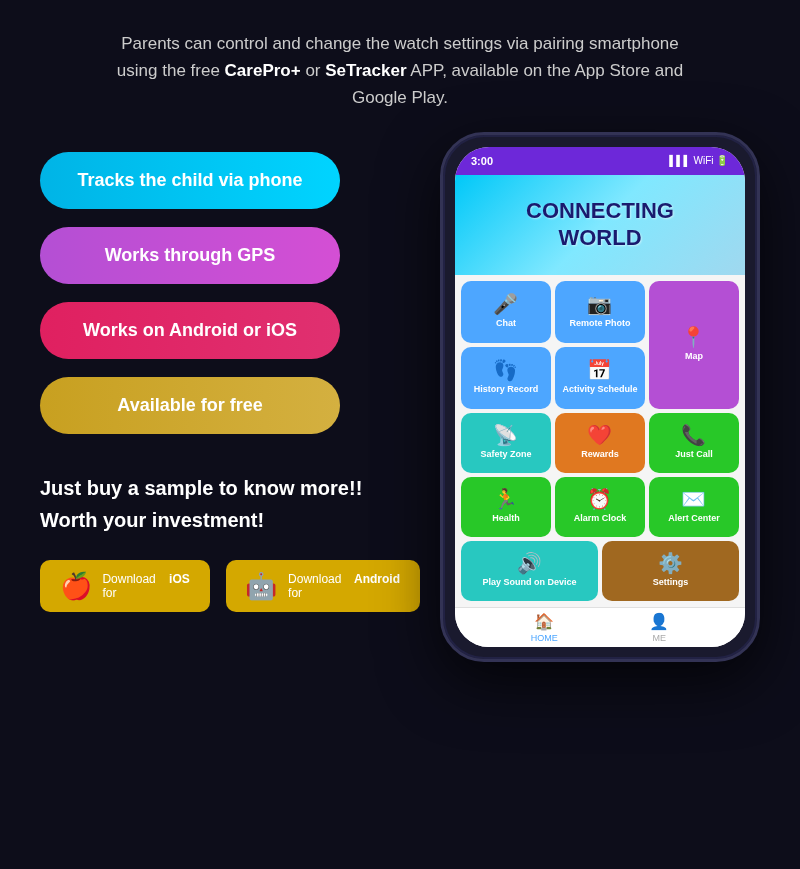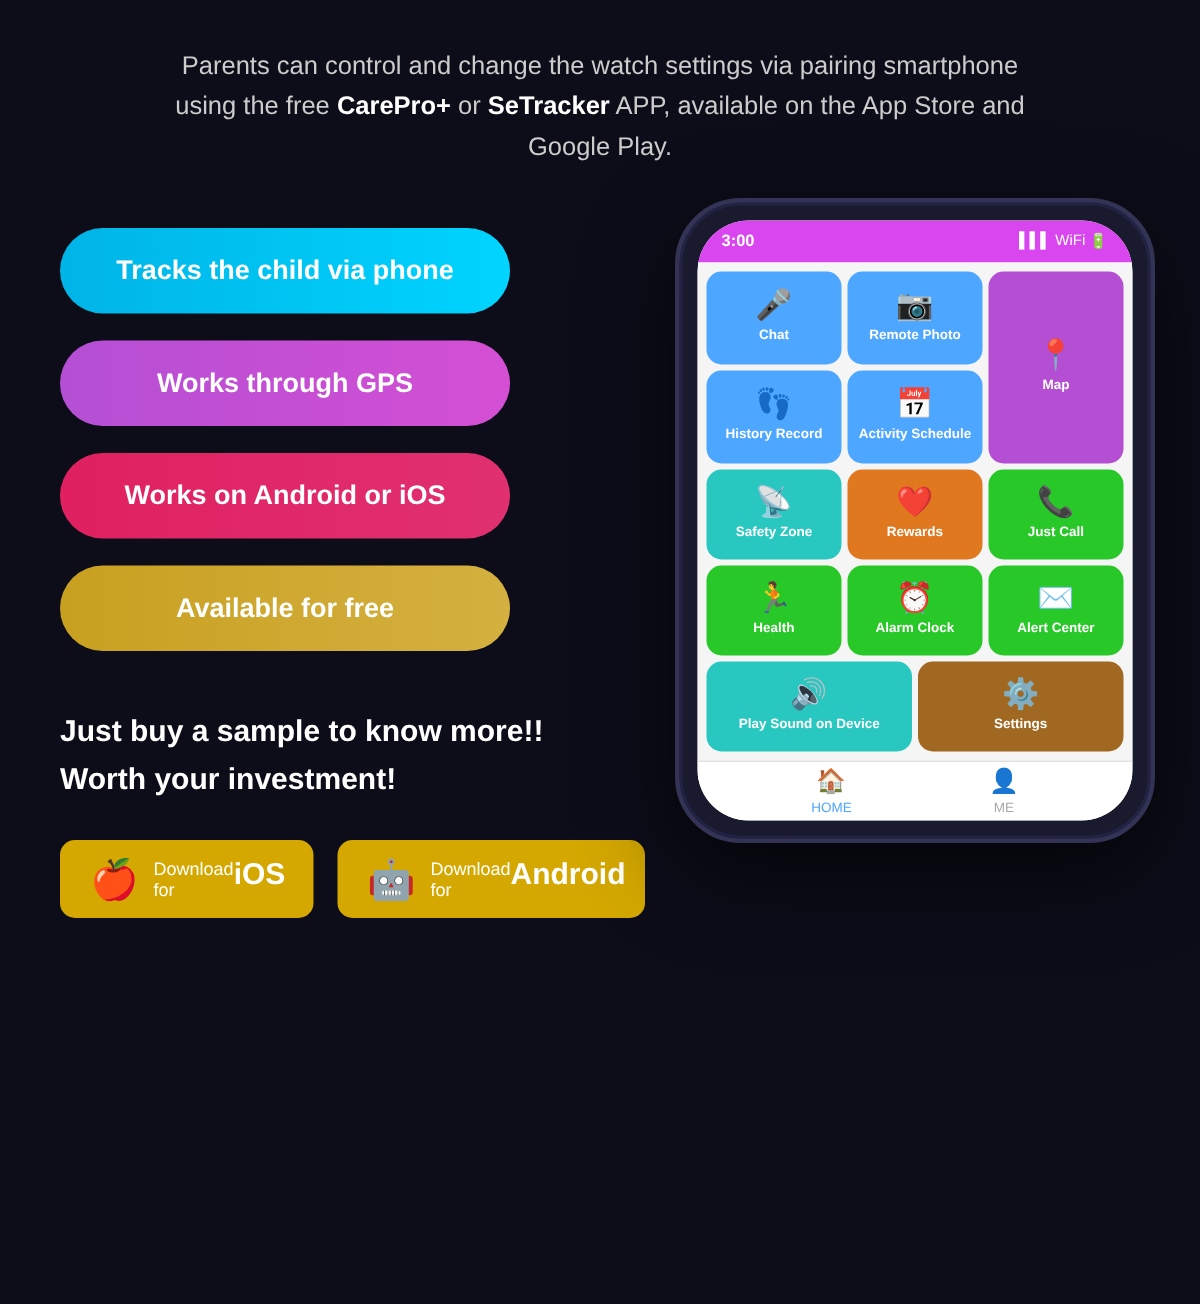--- a/index.html
+++ b/index.html
@@ -100,21 +100,21 @@
     .download-btn .btn-text {
       display: flex;
       flex-direction: row;
     }
     .download-btn .btn-text span:first-child {
       font-size: 12px;
       font-weight: 400;
       color: #fff;
     }
     .download-btn .btn-text span:last-child {
-      font-size: 20px;
+      font-size: 12px;
       font-weight: 700;
       color: #fff;
     }
     
     .phone-mockup {
       width: 320px;
       margin-left: 20px;
       margin-top: -10px;
       flex-shrink: 0;
     }
@@ -126,21 +126,21 @@
       box-shadow: 0 20px 60px rgba(0,0,0,0.7), inset 0 0 0 2px #222244;
       position: relative;
     }
     .phone-screen {
       background: #fff;
       border-radius: 34px;
       overflow: hidden;
       position: relative;
     }
     .phone-notch-bar {
-      background: #d946ef;
+      background: #6d28d9;
       height: 28px;
       display: flex;
       align-items: center;
       justify-content: space-between;
       padding: 0 16px;
       border-radius: 0;
     }
     .phone-notch-bar .time {
       font-size: 11px;
       font-weight: 700;
@@ -280,20 +280,26 @@
 
           <div class="phone-notch-bar">
             <span class="time">3:00</span>
             <div class="status-icons">
               <span>▌▌▌</span>
               <span>WiFi</span>
               <span>🔋</span>
             </div>
           </div>
 
+          <div class="app-header">
+            <div class="app-title-text">
+              <div>CONNECTING</div>
+              <div>WORLD</div>
+            </div>
+          </div>
 
           <div class="app-main-grid">
 
             <div style="display:grid; grid-template-columns:1fr 1fr 1fr; grid-template-rows:auto auto; gap:4px;">
               <div class="grid-cell cell-blue">
                 <span class="cell-icon">🎤</span>
                 <span class="cell-label">Chat</span>
               </div>
               <div class="grid-cell cell-blue">
                 <span class="cell-icon">📷</span>

